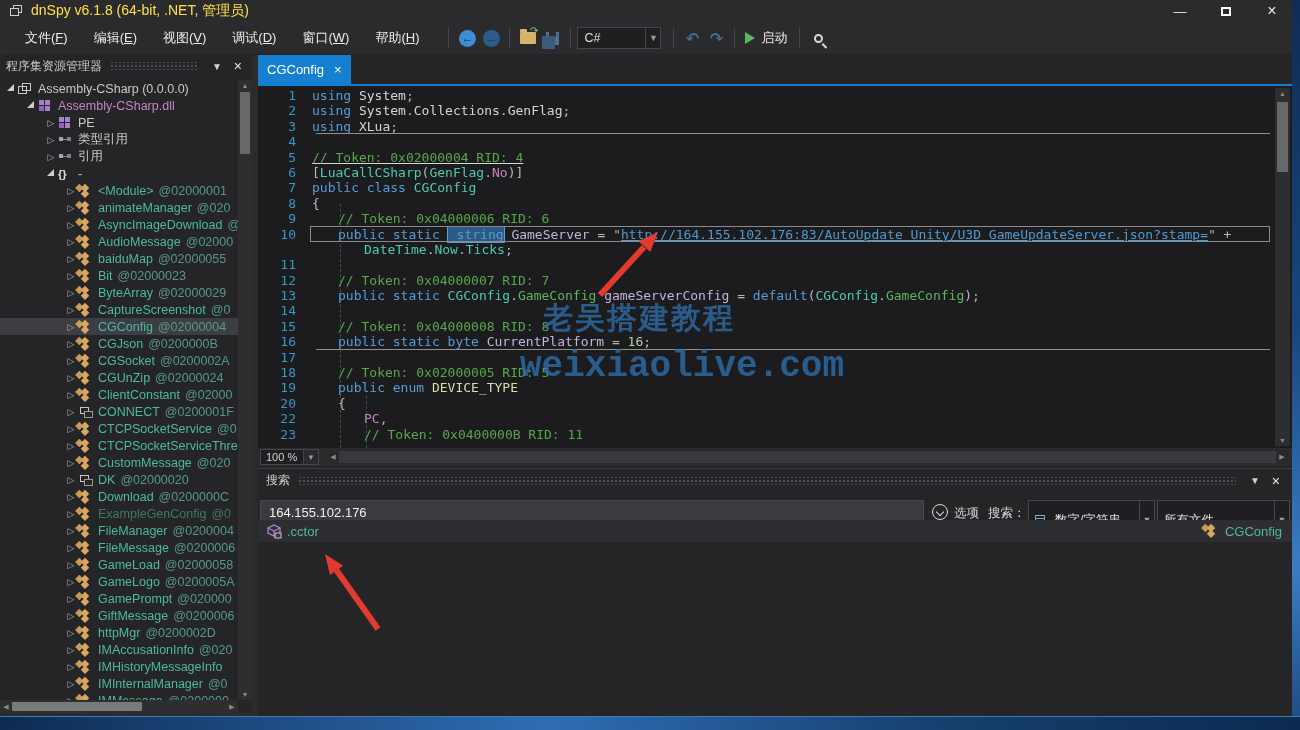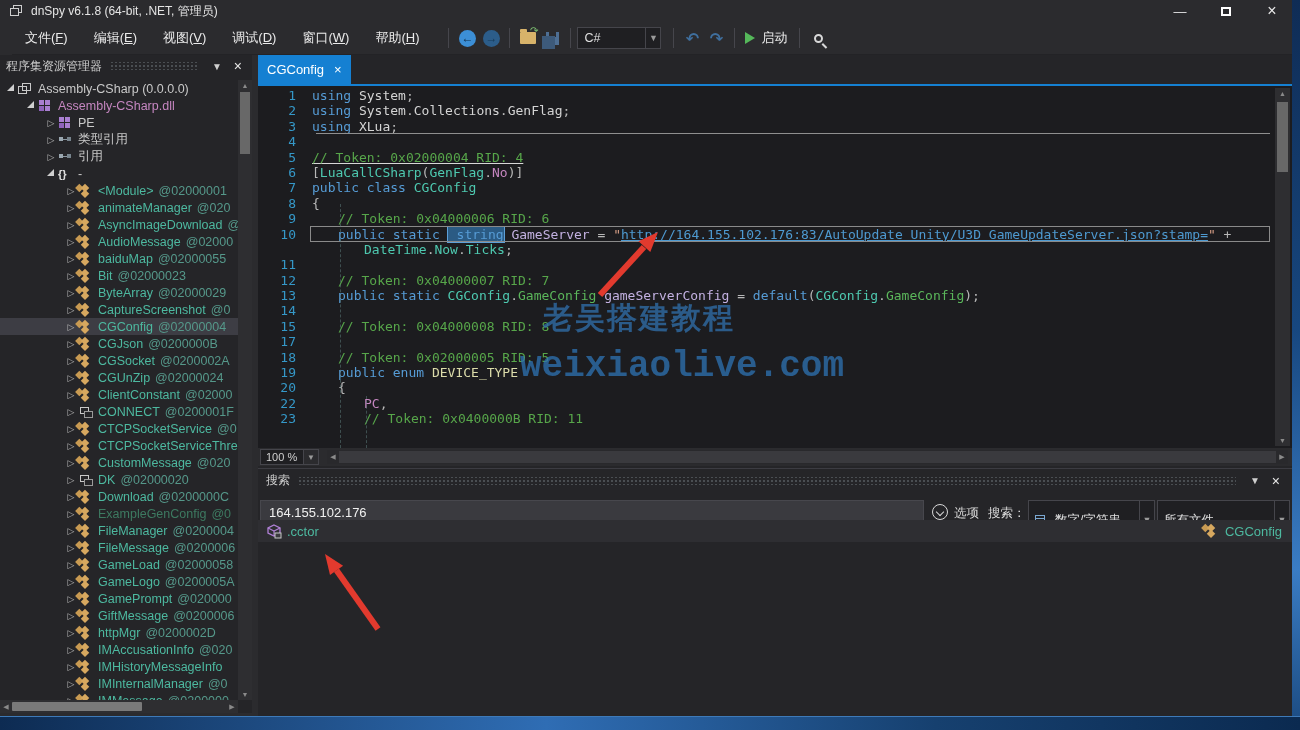--- a/index.html
+++ b/index.html
@@ -5,21 +5,21 @@
   * { margin:0; padding:0; box-sizing:border-box; }
   body { font-family:"Liberation Sans","DejaVu Sans",sans-serif; background:#1a1a1a; }
   .app { position:relative; width:1300px; height:730px; background:#2b2b2e; overflow:hidden; color:#d8d8d8; }
 
   
   .titlebar { position:absolute; left:0; top:0; width:1292px; height:22px; background:#2b2b2e; display:flex; align-items:center; }
   .app-icon { position:relative; width:13px; height:12px; margin:0 8px 0 10px; }
   .app-icon i { position:absolute; border:1px solid #cfcfcf; background:#2b2b2e; }
   .app-icon i:nth-child(1){ left:3px; top:0; width:9px; height:8px; }
   .app-icon i:nth-child(2){ left:0; top:3px; width:9px; height:8px; }
-  .win-title { font-size:12px; color:#e5e5e5; }
+  .win-title { font-size:14px; color:#fde047; }
   .winbtns { position:absolute; right:12px; top:0; height:22px; display:flex; gap:30px; align-items:center; }
   .winbtn { color:#e8e8e8; font-size:13px; width:16px; text-align:center; cursor:default; }
   .winbtn.max i { display:inline-block; width:10px; height:9px; border:2px solid #fff; }
 
   
   .menubar { position:absolute; left:12px; top:22px; width:1292px; height:33px; background:#2b2b2e; display:flex; align-items:center; border-bottom:1px solid #232326; }
   .menu-item { font-size:13px; color:#eaeaea; padding:0 13px; }
   .menu-item u { text-decoration:underline; }
   .tb-sep { width:1px; height:20px; background:#46464c; margin:0 6px; }
   .tb-btn { width:24px; height:24px; display:flex; align-items:center; justify-content:center; }
@@ -451,20 +451,21 @@
           <div class="crow"><span class="lnum">7</span><span class="ctext" style="padding-left: 0px;"><span class="kw">public class </span><span class="ty">CGConfig</span></span></div>
           <div class="crow"><span class="lnum">8</span><span class="ctext" style="padding-left: 0px;"><span class="pn">{</span></span></div>
           <div class="crow"><span class="lnum">9</span><span class="ctext" style="padding-left: 26px;"><span class="cm">// Token: 0x04000006 RID: 6</span></span></div>
           <div class="crow"><span class="lnum">10</span><span class="ctext" style="padding-left: 26px;"><span class="kw">public static </span><span class="kw sel-tok">string</span><span class="pn"> </span><span class="fl">GameServer</span><span class="pn"> = </span><span class="st">"</span><span class="lk">http://164.155.102.176:83/AutoUpdate_Unity/U3D_GameUpdateServer.json?stamp=</span><span class="st">"</span><span class="pn"> +</span></span><div class="linebox"></div></div>
           <div class="crow"><span class="lnum"></span><span class="ctext" style="padding-left: 52px;"><span class="ty">DateTime</span><span class="pn">.</span><span class="ty">Now</span><span class="pn">.</span><span class="ty">Ticks</span><span class="pn">;</span></span></div>
           <div class="crow"><span class="lnum">11</span><span class="ctext" style="padding-left: 0px;"></span></div>
           <div class="crow"><span class="lnum">12</span><span class="ctext" style="padding-left: 26px;"><span class="cm">// Token: 0x04000007 RID: 7</span></span></div>
           <div class="crow"><span class="lnum">13</span><span class="ctext" style="padding-left: 26px;"><span class="kw">public static </span><span class="ty">CGConfig</span><span class="pn">.</span><span class="g2">GameConfig</span><span class="pn"> </span><span class="fl">gameServerConfig</span><span class="pn"> = </span><span class="kw">default</span><span class="pn">(</span><span class="ty">CGConfig</span><span class="pn">.</span><span class="g2">GameConfig</span><span class="pn">)</span><span class="pn">;</span></span></div>
           <div class="crow"><span class="lnum">14</span><span class="ctext" style="padding-left: 0px;"></span></div>
           <div class="crow"><span class="lnum">15</span><span class="ctext" style="padding-left: 26px;"><span class="cm">// Token: 0x04000008 RID: 8</span></span></div>
+          <div class="crow"><span class="lnum">16</span><span class="ctext" style="padding-left: 26px;"><span class="kw">public static byte </span><span class="fl">CurrentPlatform</span><span class="pn"> = </span><span class="nm">16</span><span class="pn">;</span></span><div class="sepline"></div></div>
           <div class="crow"><span class="lnum">17</span><span class="ctext" style="padding-left: 0px;"></span></div>
           <div class="crow"><span class="lnum">18</span><span class="ctext" style="padding-left: 26px;"><span class="cm">// Token: 0x02000005 RID: 5</span></span></div>
           <div class="crow"><span class="lnum">19</span><span class="ctext" style="padding-left: 26px;"><span class="kw">public enum </span><span class="yl">DEVICE_TYPE</span></span></div>
           <div class="crow"><span class="lnum">20</span><span class="ctext" style="padding-left: 26px;"><span class="pn">{</span></span></div>
           <div class="crow"><span class="lnum">22</span><span class="ctext" style="padding-left: 52px;"><span class="en">PC</span><span class="pn">,</span></span></div>
           <div class="crow"><span class="lnum">23</span><span class="ctext" style="padding-left: 52px;"><span class="cm">// Token: 0x0400000B RID: 11</span></span></div>
         </div>
       <div class="guide" style="left:82px;top:118px;bottom:0;"></div>
       <div class="guide" style="left:108px;top:310px;bottom:0;"></div>
       <div class="wm1">老吴搭建教程</div>

